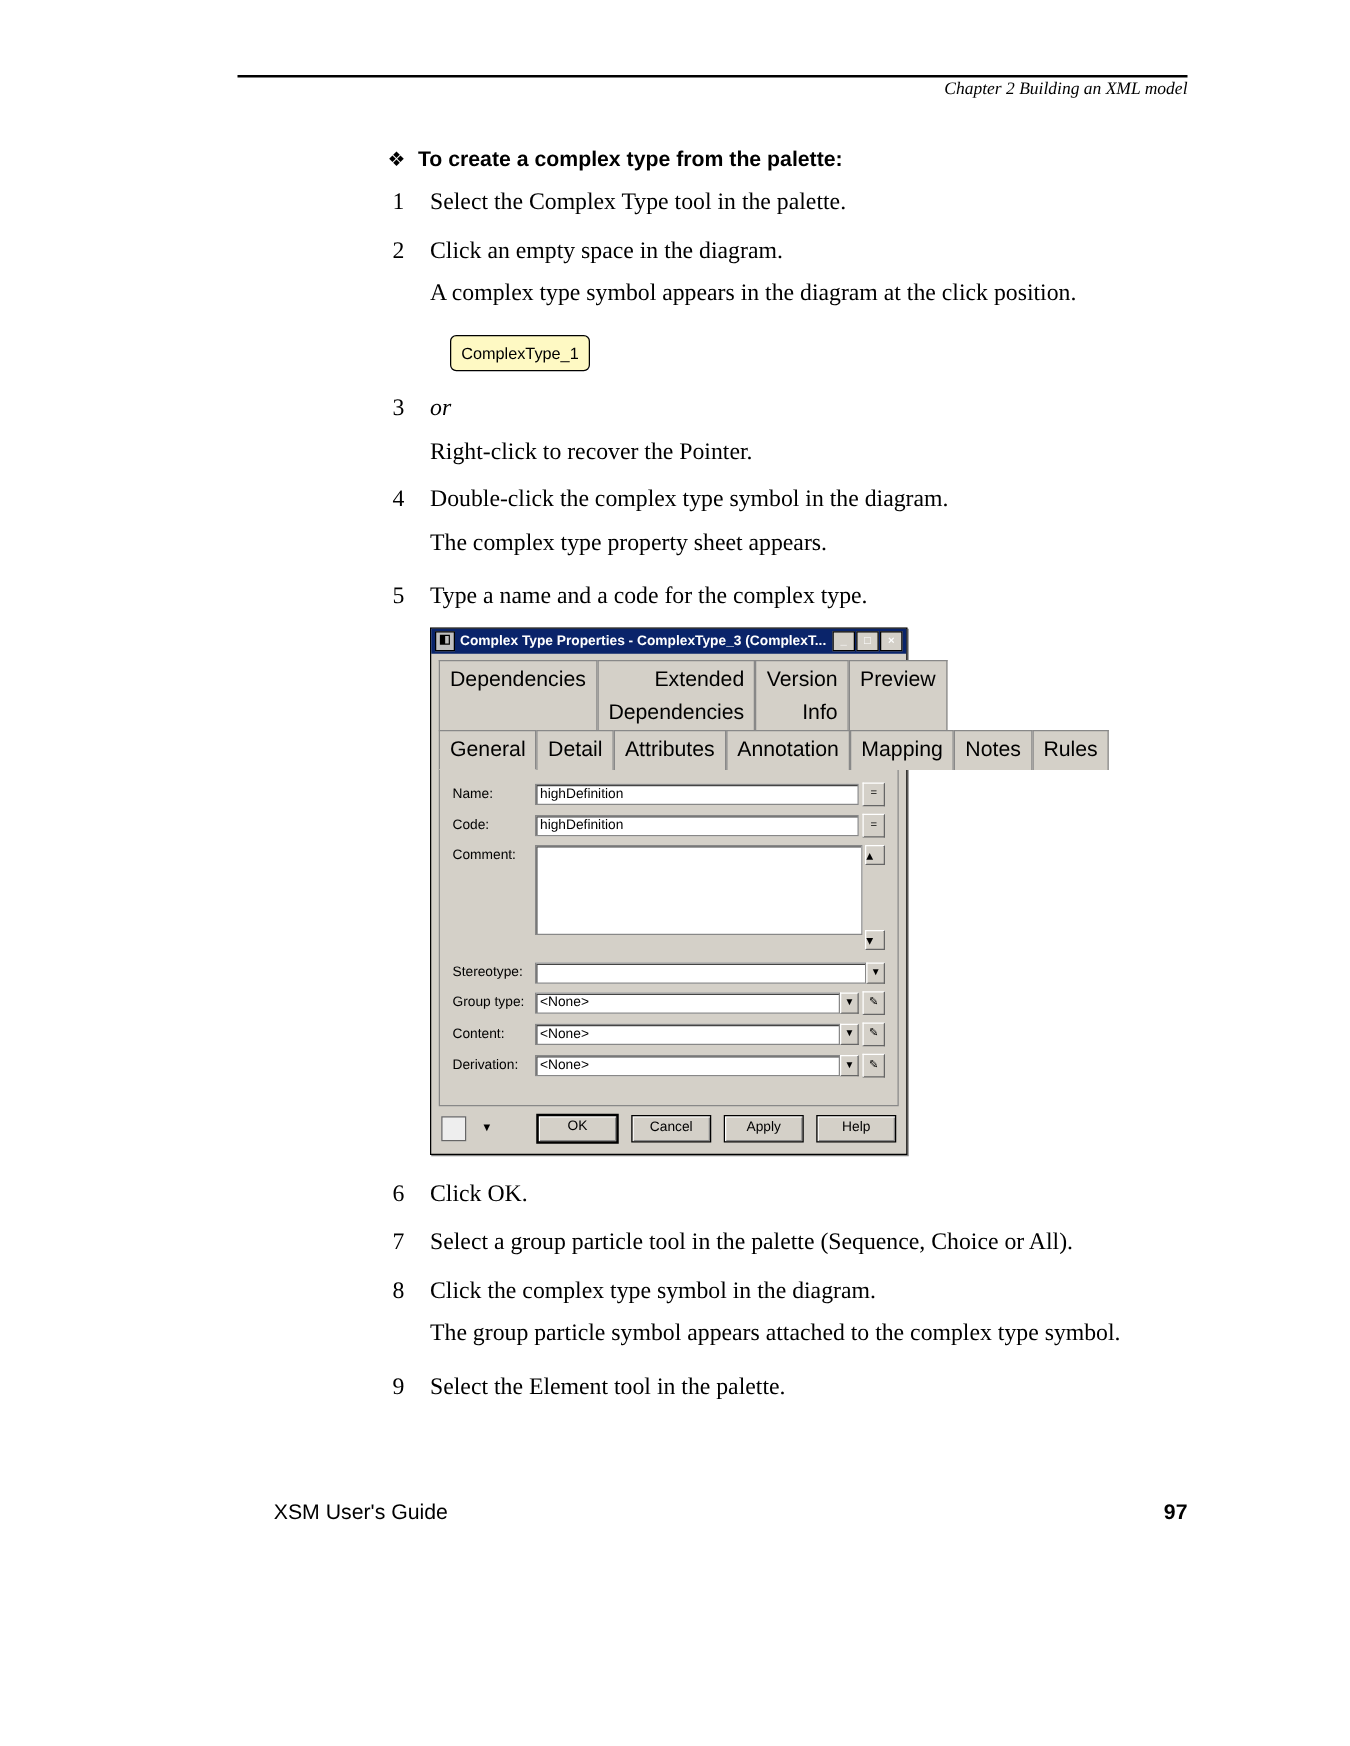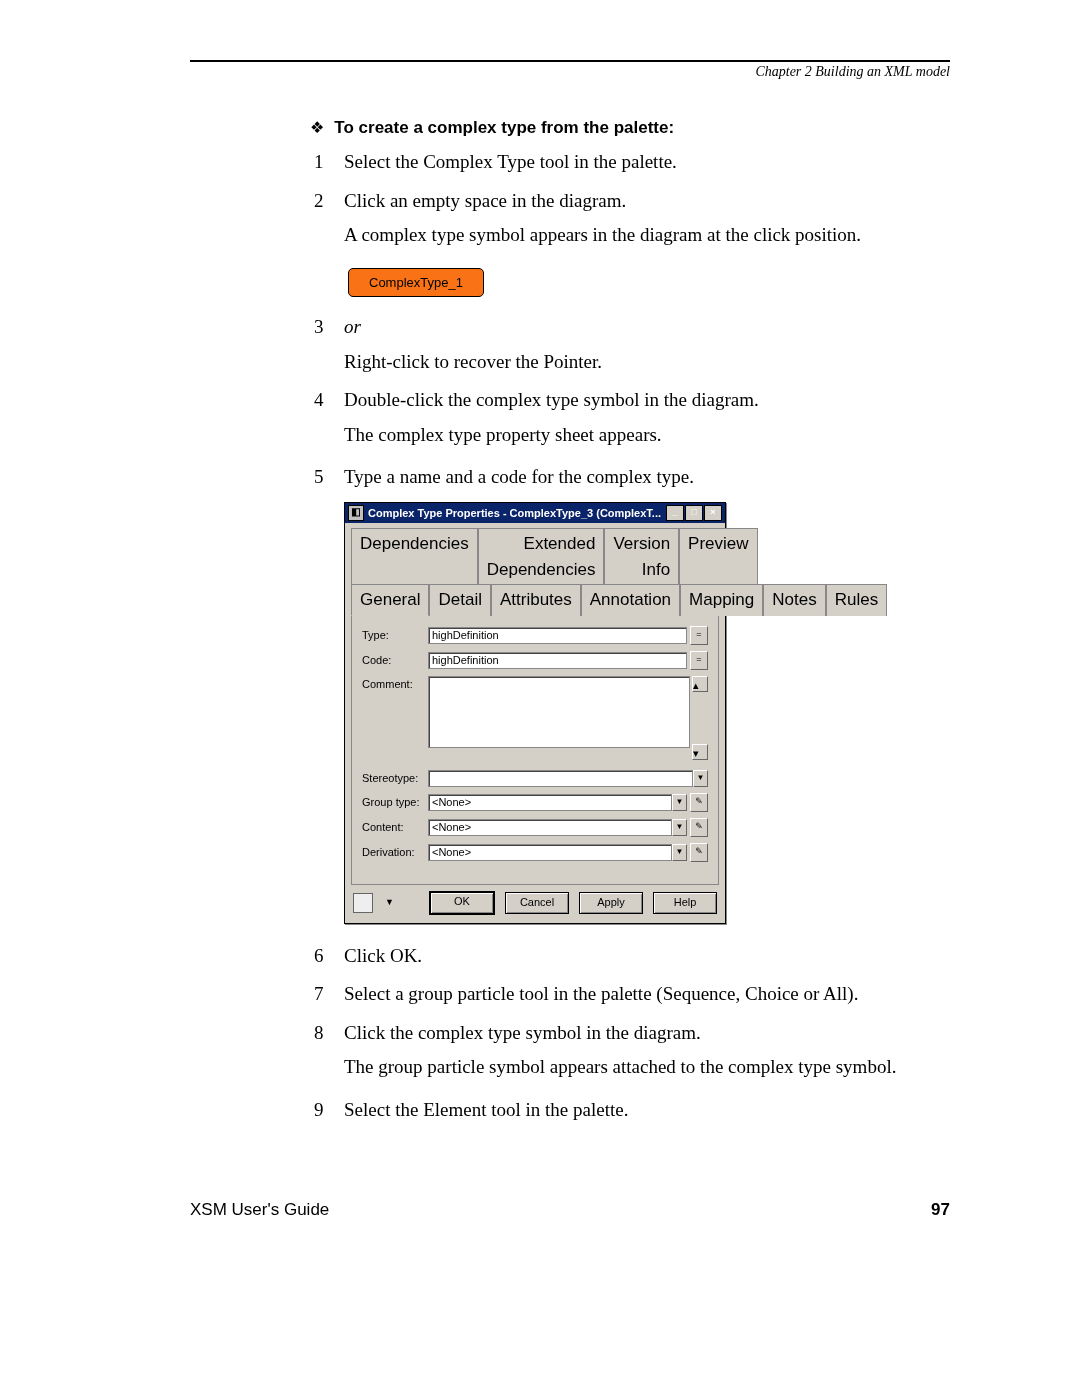--- a/index.html
+++ b/index.html
@@ -68,25 +68,25 @@
     margin-top: 6px;
     margin-bottom: 10px;
   }
   .italic {
     font-style: italic;
   }
   .box-sample {
     display: inline-block;
     border: 1px solid #000;
     border-radius: 5px;
-    background: #f97316;
+    background: #fef9c3;
     font-family: Arial, Helvetica, sans-serif;
     font-size: 13px;
-    padding: 4px 20px;
-    margin: 8px 0 12px 4px;
+    padding: 4px 8px;
+    margin: 8px 0 12px 16px;
   }
 
   
   .dialog {
     width: 380px;
     background: #d4d0c8;
     border: 1px solid #000;
     font-family: Tahoma, Arial, sans-serif;
     font-size: 11px;
     margin: 10px 0 14px 0;
@@ -248,21 +248,21 @@
     border:1px solid #fff;
     border-right-color:#666;border-bottom-color:#666;
     align-self:flex-start;
   }
   .scroll-col { display:flex; flex-direction:column; justify-content:space-between; margin-left:2px;}
   .footer {
     display:flex;
     justify-content:space-between;
     margin-top:70px;
     font-size:17px;
-    margin-left:60px;
+    margin-left:89px;
   }
   .footer .pn { font-weight:bold; font-family: Arial, sans-serif;}
   .footer .guide {  font-family: Arial, sans-serif; }
 </style>
 </head>
 <body>
 
 <div class="page">
   <div class="chapter-line">Chapter 2  Building an XML model</div>
 
@@ -326,21 +326,21 @@
               <div class="tab active">General</div>
               <div class="tab">Detail</div>
               <div class="tab">Attributes</div>
               <div class="tab">Annotation</div>
               <div class="tab">Mapping</div>
               <div class="tab">Notes</div>
               <div class="tab">Rules</div>
             </div>
             <div class="tab-area">
               <div class="form-row">
-                <div class="form-label">Type:</div>
+                <div class="form-label">Name:</div>
                 <input class="form-input" value="highDefinition" style="">
                 <div class="side-btn">=</div>
               </div>
               <div class="form-row">
                 <div class="form-label">Code:</div>
                 <input class="form-input" value="highDefinition" style="">
                 <div class="side-btn">=</div>
               </div>
               <div class="form-row top">
                 <div class="form-label">Comment:</div>

